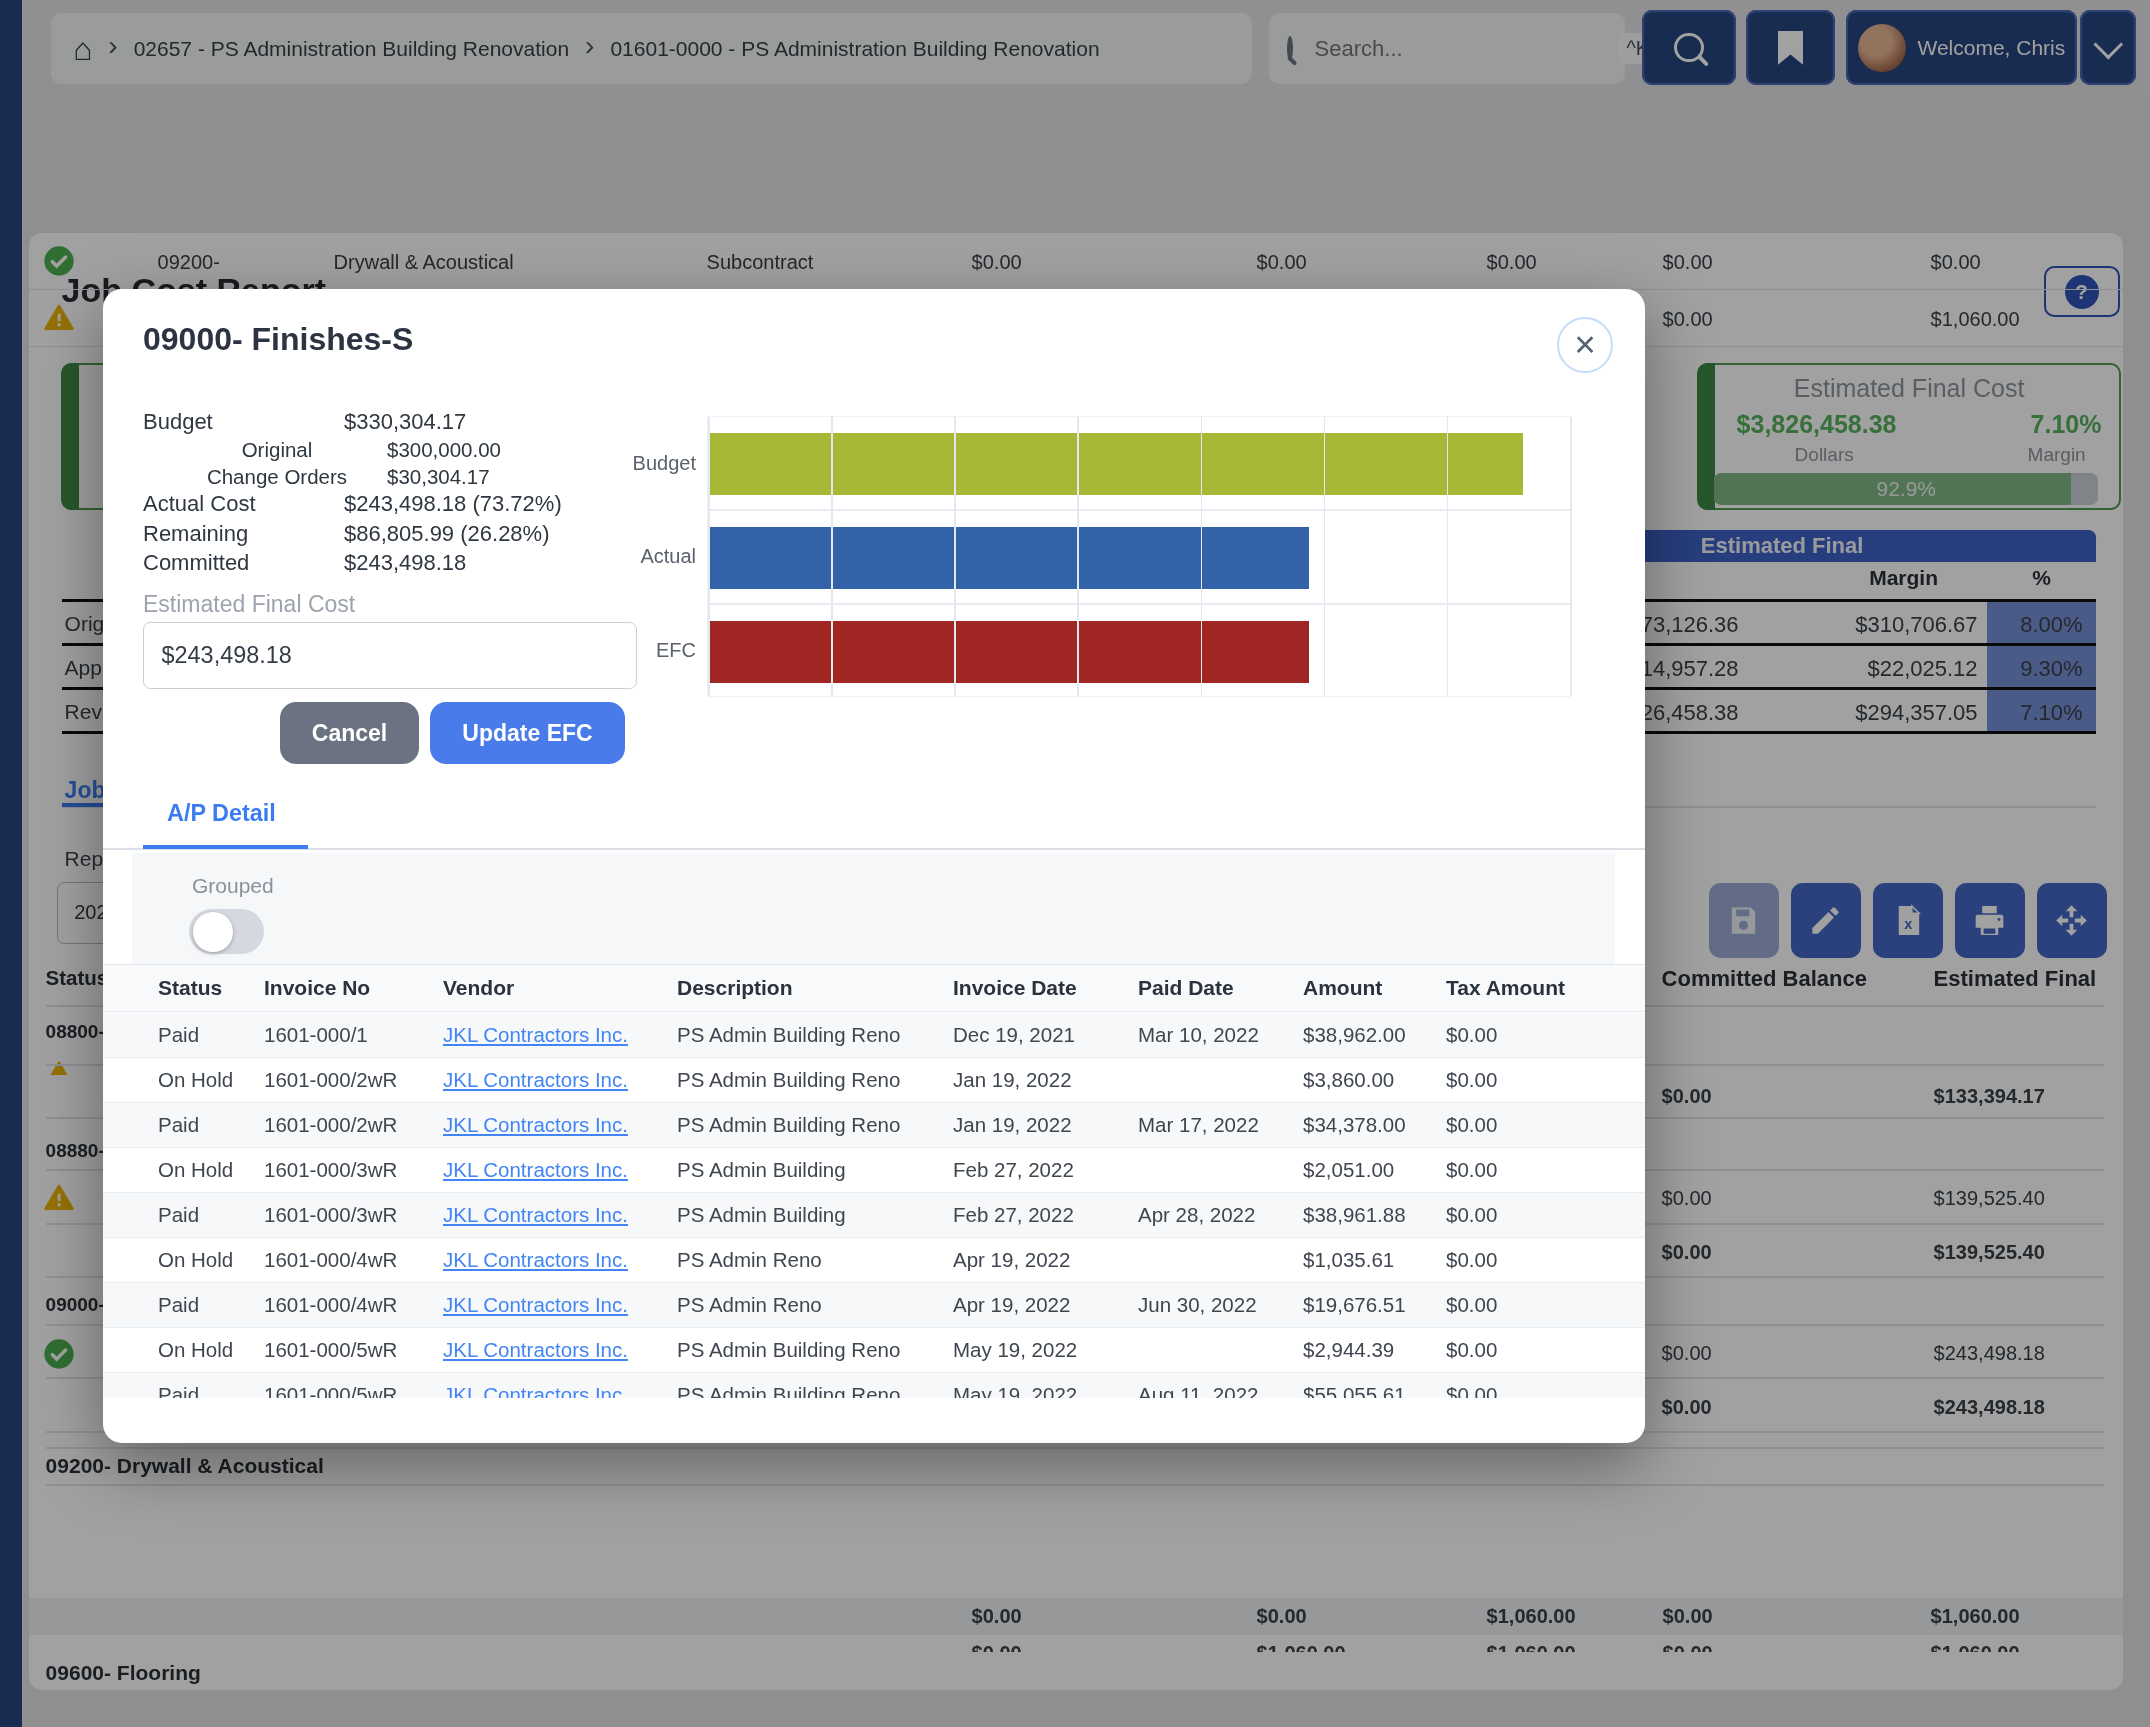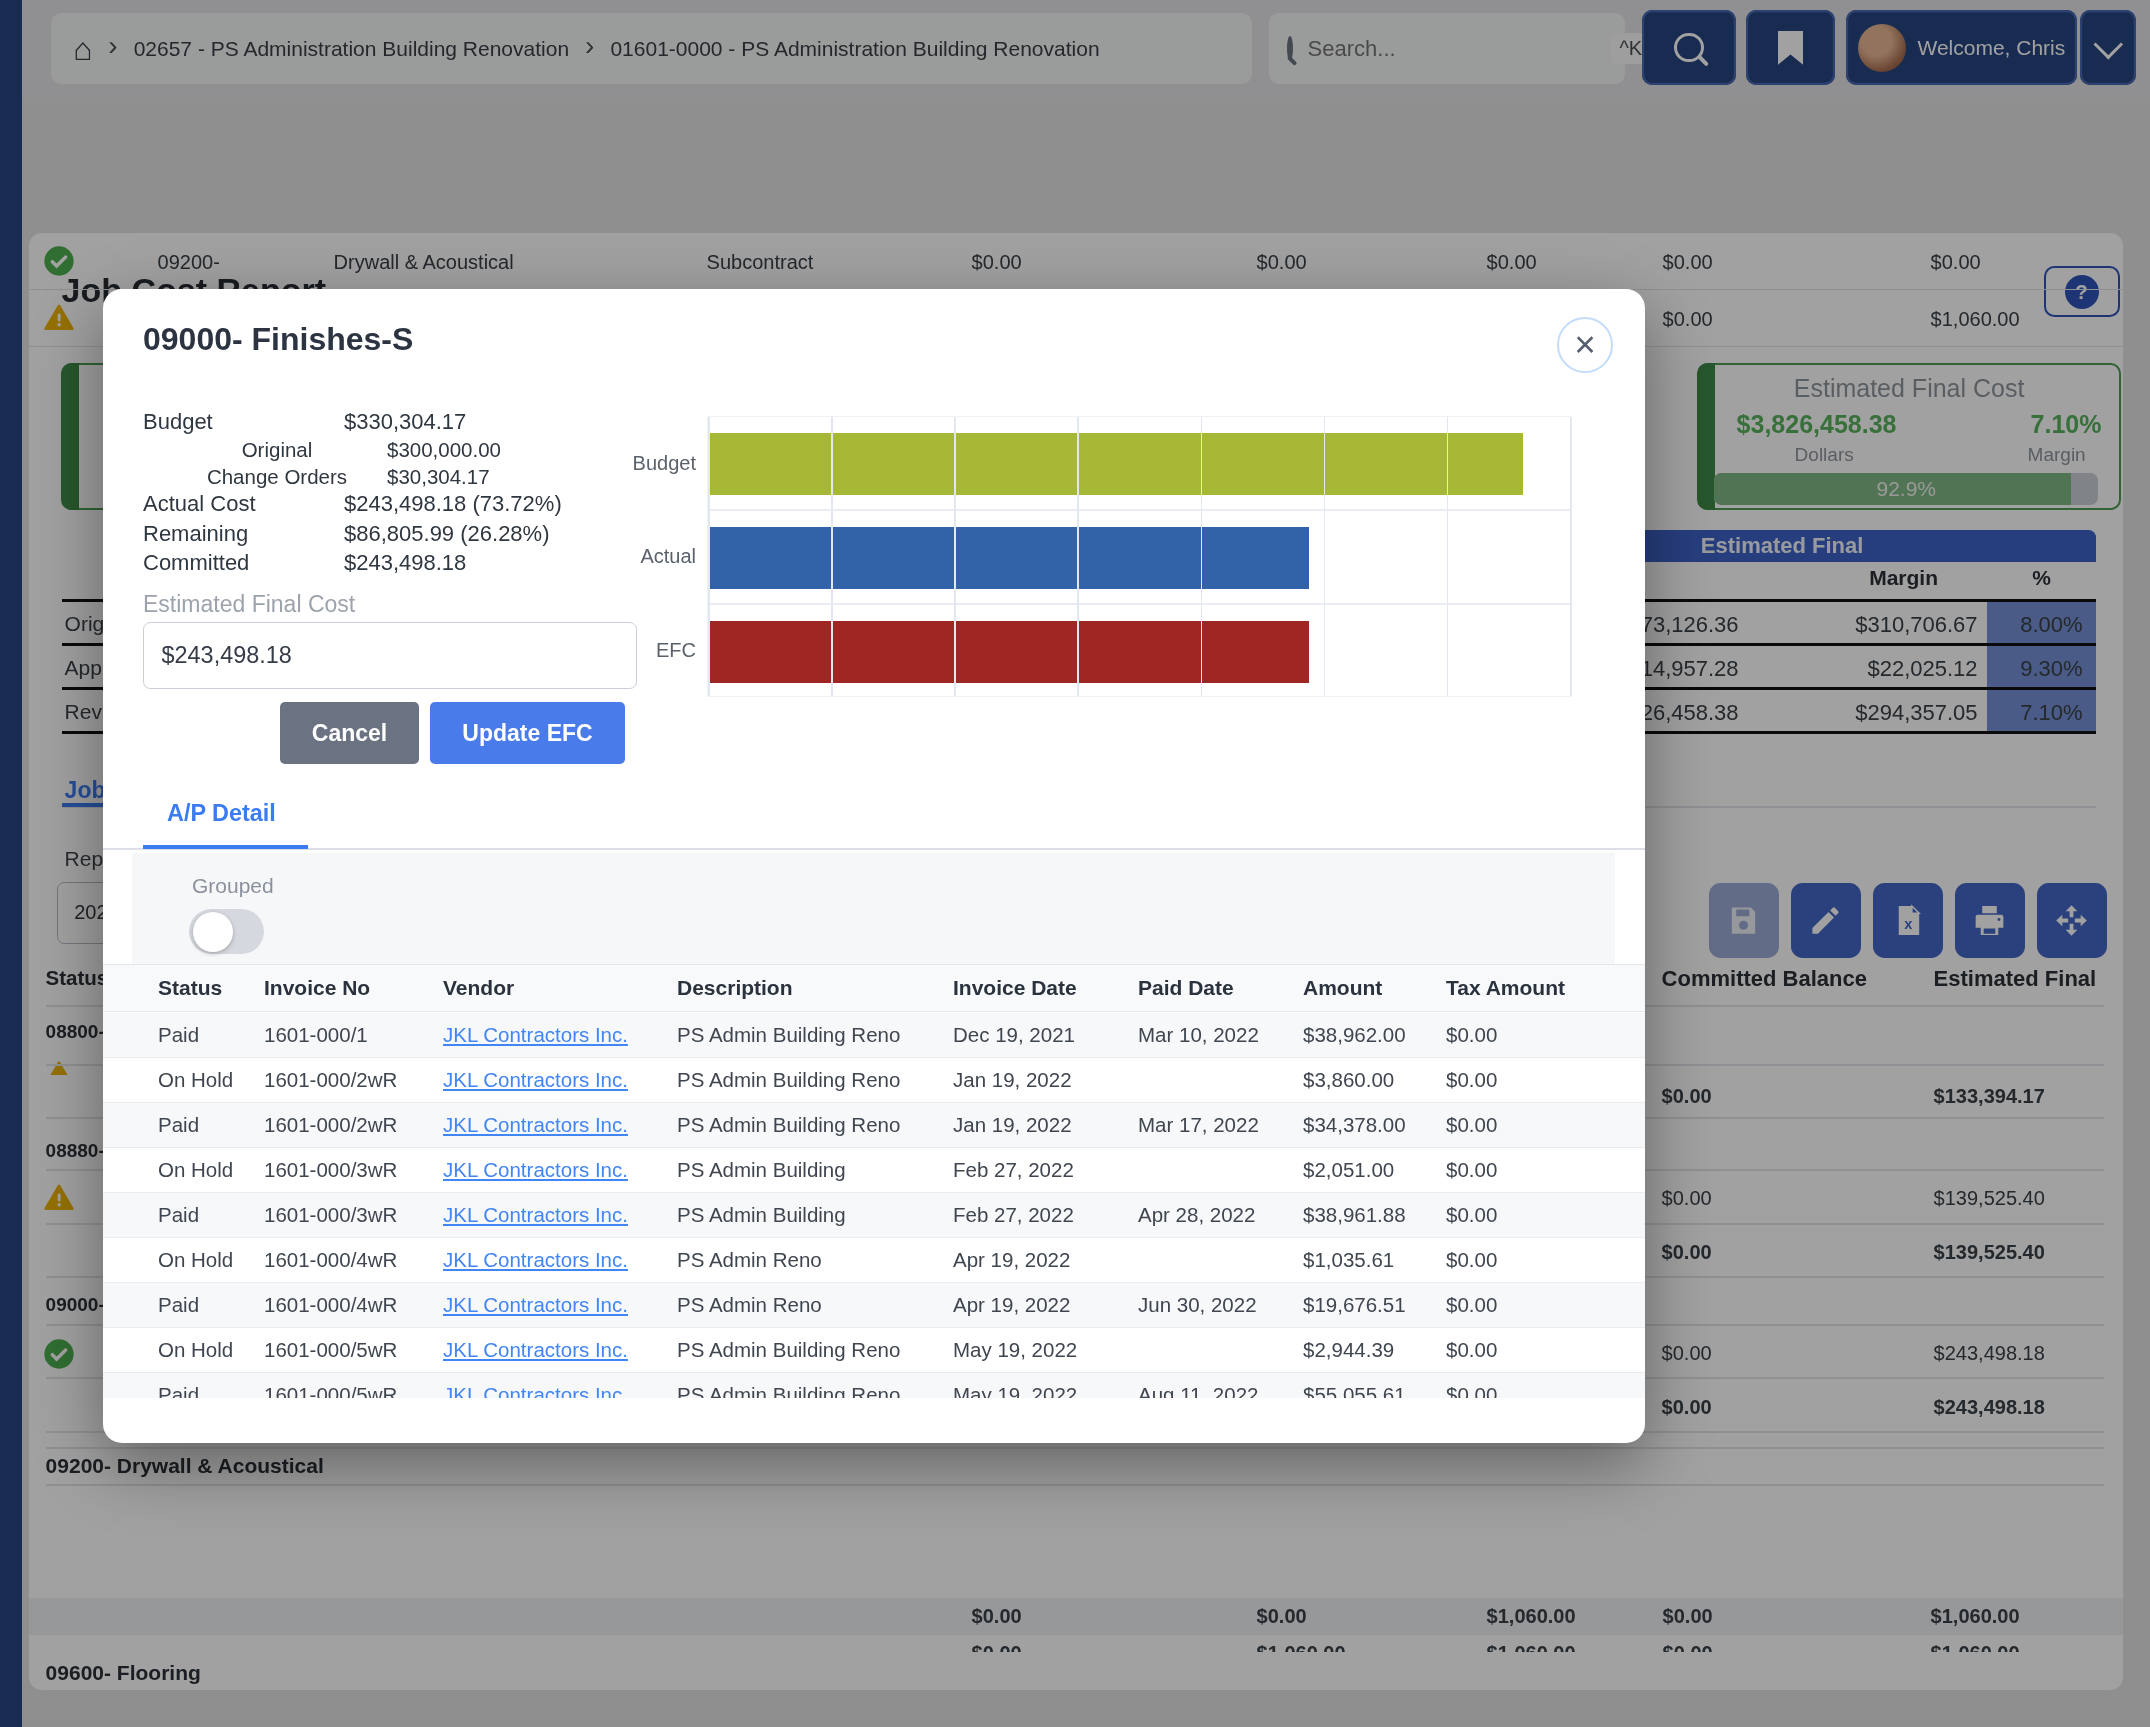--- a/index.html
+++ b/index.html
@@ -8,21 +8,21 @@
   .abs{position:absolute;}
   .dim{position:absolute;inset:0;background:rgba(0,0,0,0.37);z-index:50;}
 
   
   .topbar{position:absolute;left:0;top:0;width:2151px;height:99px;background:#e4e5e7;}
   .crumbbox{position:absolute;left:51px;top:13px;width:1201px;height:71px;background:#f4f5f6;border-radius:10.3px;display:flex;align-items:center;gap:16px;padding:0 22px;box-sizing:border-box;}
   .crumb{font-size:21px;color:#3a3f45;white-space:nowrap;}
   .crumb-sep{font-size:28px;color:#4a5056;line-height:1;margin-top:-4.4px;}
   .home{font-size:32px;color:#3a3f45;line-height:1;}
   .searchbox{position:absolute;left:1269px;top:13px;width:356px;height:71px;background:#f4f5f6;border-radius:10.3px;display:flex;align-items:center;padding:0 17.6px;box-sizing:border-box;gap:13px;}
-  .searchbox input{flex:1;border:none;background:transparent;outline:none;font-size:22px;color:#7f1d1d;font-family:"Liberation Sans",sans-serif;}
+  .searchbox input{flex:1;border:none;background:transparent;outline:none;font-size:22px;color:#7f1d1d;font-family:"Liberation Sans",sans-serif;margin-left:7px;}
   .kbd{font-size:20px;color:#4a5056;background:#fbfbfc;border-radius:5.9px;padding:4.4px 8.8px;}
   .navbtn{position:absolute;top:10.3px;height:75px;background:#264480;border-radius:10.3px;display:flex;align-items:center;justify-content:center;gap:11.7px;box-shadow:0 0 0 2.2px #4a69b3 inset;}
   .mag{display:inline-block;width:19px;height:19px;border:3.7px solid #6b7280;border-radius:50%;position:relative;}
   .mag::after{content:"";position:absolute;width:4.4px;height:11px;background:#6b7280;border-radius:2.2px;transform:rotate(-45deg);right:-5.1px;bottom:-8px;}
   .mag.white{border-color:#fff;width:23.4px;height:23.4px;}
   .mag.white::after{background:#fff;height:13px;}
   .bm{width:25px;height:34px;background:#fff;clip-path:polygon(0 0,100% 0,100% 100%,50% 70%,0 100%);}
   .chevdown{width:17.6px;height:17.6px;border-right:3.7px solid #fff;border-bottom:3.7px solid #fff;transform:rotate(45deg);margin-top:-7.3px;}
   .avatar{width:48px;height:48px;border-radius:50%;background:radial-gradient(circle at 38% 35%,#e8b795 0 35%,#a96f52 70%,#6e4431);}
   .welcome{color:#fff;font-size:21px;}
@@ -61,21 +61,21 @@
   .overlaywrap{position:absolute;inset:0;z-index:60;}
   .modal{position:absolute;left:103px;top:289px;width:1542px;height:1154px;background:#fff;border-radius:19px;box-shadow:0 22px 66px rgba(0,0,0,.38);}
   .mtitle{position:absolute;left:40px;top:32px;font-size:32px;font-weight:bold;color:#2b3440;}
   .mclose{position:absolute;left:1454px;top:28px;width:56px;height:56px;border:2.9px solid #c3dcfb;border-radius:50%;box-sizing:border-box;display:flex;align-items:center;justify-content:center;font-size:37px;color:#566070;background:#fff;}
   .inforow{position:absolute;left:40px;height:28px;display:flex;align-items:center;font-size:22px;color:#2f3740;}
   .inforow .lab{width:201px;}
   .inforow.sub{left:64px;font-size:20.5px;text-align:center;}
   .inforow.sub .lab{width:220px;}
   .efclabel{position:absolute;left:40px;top:302px;font-size:23px;color:#9ca3ad;}
   .efcinput{position:absolute;left:40px;top:333px;width:494px;height:67px;border:1.5px solid #c9ced8;border-radius:7.3px;box-sizing:border-box;font-size:23.4px;color:#353c48;padding-left:17.6px;font-family:"Liberation Sans",sans-serif;}
-  .mbtn{position:absolute;top:413px;height:62px;border:none;border-radius:5px;color:#fff;font-size:23px;font-weight:bold;font-family:"Liberation Sans",sans-serif;}
+  .mbtn{position:absolute;top:413px;height:62px;border:none;border-radius:16px;color:#fff;font-size:23px;font-weight:bold;font-family:"Liberation Sans",sans-serif;}
   .chart-ylab{position:absolute;width:88px;text-align:right;font-size:20px;color:#5a626c;}
   .plot{position:absolute;left:604px;top:127px;width:864px;height:281px;border:1.5px solid #eef1f6;box-sizing:border-box;}
   .vline{position:absolute;top:0;bottom:0;width:1.5px;background:#e3e8f0;}
   .hline{position:absolute;left:0;right:0;height:1.5px;background:#e9edf3;}
   .chart-band{position:absolute;left:0;width:100%;height:94px;}
   .chart-bar{position:absolute;left:1.5px;top:16px;height:62px;}
   .x-axis{position:absolute;left:604px;top:416px;width:864px;height:31px;}
   .x-tick{position:absolute;top:5.9px;transform:translateX(-50%);font-size:18.3px;color:#667084;white-space:nowrap;}
   .mtab{position:absolute;left:64px;top:511px;font-size:23.4px;font-weight:bold;color:#3b7cf2;}
   .groupedbox{position:absolute;left:29px;top:564px;width:1483px;height:111px;background:#f6f7f9;}

